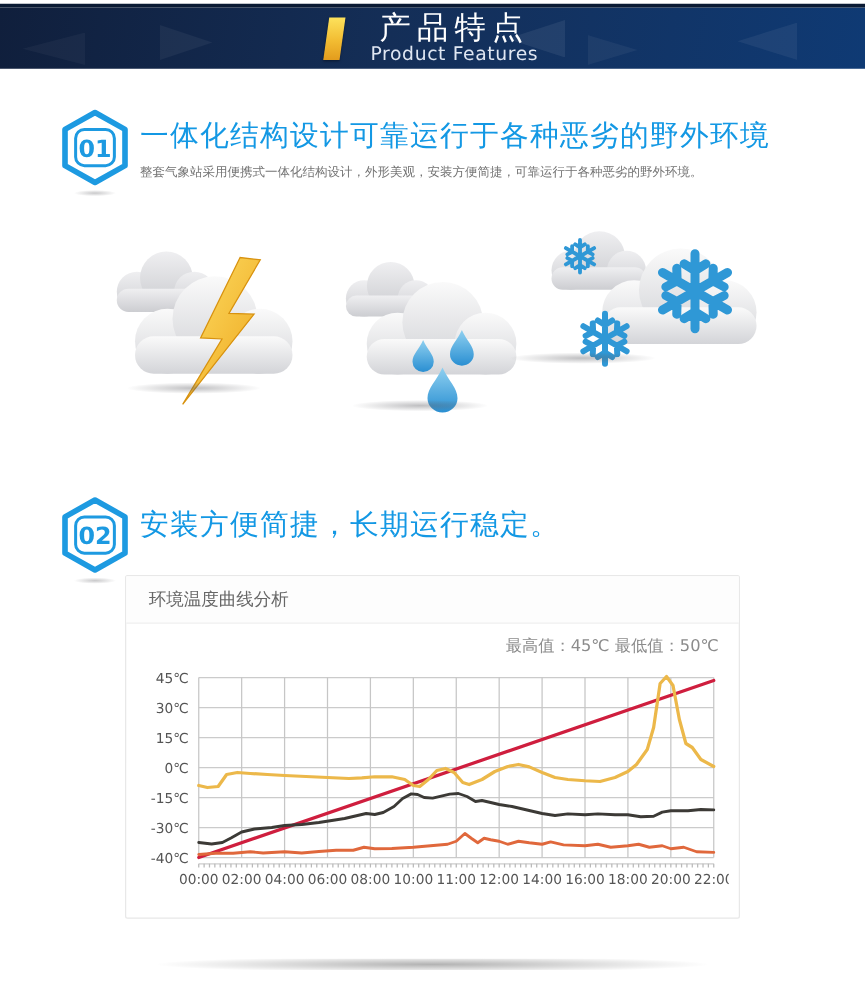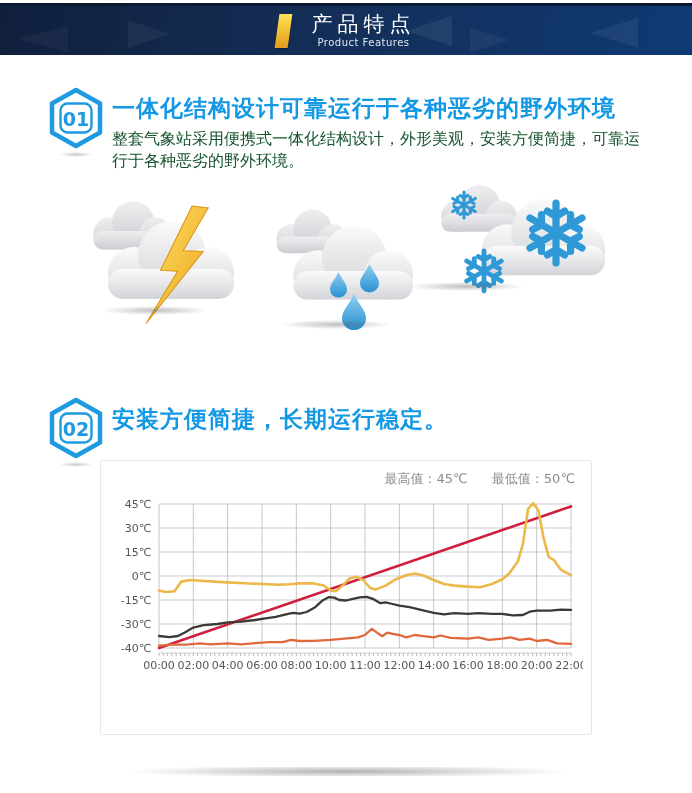--- a/index.html
+++ b/index.html
@@ -10,42 +10,42 @@
   .banner{position:absolute;left:0;top:3px;width:692px;height:52px;
     background:linear-gradient(100deg,#101f3c 0%,#142e57 45%,#0f3a74 100%);
     border-top:3px solid #0a1a33;box-sizing:border-box;
     display:flex;align-items:center;justify-content:center;overflow:hidden;}
   .tri{position:absolute;}
   .banner-inner{display:flex;align-items:center;position:relative;}
   .gold-bar{width:13px;height:34px;margin-right:22px;transform:skewX(-8deg);
     background:linear-gradient(180deg,#fde25c 0%,#f2bc32 55%,#e39c1d 100%);
     box-shadow:0 1px 2px rgba(0,0,0,.4);}
   .banner-titles{text-align:center;color:#fff;}
-  .banner-zh{font-size:21px;letter-spacing:5px;line-height:23px;}
-  .banner-en{font-size:10px;letter-spacing:.5px;color:#dfe6f2;margin-top:1px;}
+  .banner-zh{font-size:25px;letter-spacing:5px;line-height:23px;}
+  .banner-en{font-size:15px;letter-spacing:.5px;color:#dfe6f2;margin-top:1px;}
 
   
   .badge{position:absolute;width:58px;height:64px;}
   .badge-shadow{position:absolute;width:34px;height:5px;border-radius:50%;
     background:radial-gradient(ellipse at center,rgba(100,100,105,.35),rgba(0,0,0,0) 70%);}
-  .sec-title{position:absolute;color:#1398e4;font-size:23px;font-weight:bold;letter-spacing:1px;white-space:nowrap;}
-  .sec-body{position:absolute;color:#14532d;font-size:16px;line-height:22px;width:534px;}
+  .sec-title{position:absolute;color:#1398e4;font-size:23px;font-weight:normal;letter-spacing:1px;white-space:nowrap;}
+  .sec-body{position:absolute;color:#737373;font-size:10px;line-height:22px;width:534px;}
 
   
   .icon-box{position:absolute;}
   .icon-shadow{position:absolute;border-radius:50%;
     background:radial-gradient(ellipse at center,rgba(95,95,100,.40),rgba(0,0,0,0) 72%);}
 
   
   .panel{position:absolute;left:100px;top:460px;width:492px;height:275px;box-sizing:border-box;
     background:#fff;border:1px solid #e8e8e8;border-radius:2px;}
   .panel-head{height:37px;display:flex;align-items:center;padding-left:18px;
     font-size:14px;color:#666;border-bottom:1px solid #efefef;background:#fdfdfd;}
   .panel-stats{margin-top:9px;padding-right:16px;text-align:right;font-size:13px;color:#8b8b8b;}
-  .panel-stats span{margin-left:20px;}
+  .panel-stats span{}
   #chart-svg{display:block;margin:4px 0 0 8px;}
 
   
   .bottom-shadow{position:absolute;left:46px;top:767px;width:600px;height:9px;
     background:radial-gradient(ellipse 50% 95% at center,rgba(0,0,0,.30),rgba(0,0,0,0) 74%);}
 </style>
 </head>
 <body>
 
 <div id="page">
@@ -133,20 +133,21 @@
 
   <svg class="badge" style="left:47px;top:397px;" viewBox="0 0 58 64">
     <polygon points="29,3 53,16.5 53,45.5 29,59 5,45.5 5,16.5" fill="#ffffff" stroke="#1d9ae1" stroke-width="4.5" stroke-linejoin="round"></polygon>
     <rect x="13.5" y="16.5" width="31" height="29" rx="7" fill="none" stroke="#1d9ae1" stroke-width="2.4"></rect>
     <text x="29" y="38.5" text-anchor="middle" font-size="19" font-weight="bold" fill="#1d9ae1">02</text>
   </svg>
   <div class="badge-shadow" style="left:59px;top:462px;"></div>
   <div class="sec-title" style="left:112px;top:404px;">安装方便简捷，长期运行稳定。</div>
 
   <div class="panel">
+    <div class="panel-head">环境温度曲线分析</div>
     <div class="panel-stats">
       <span>最高值：45℃</span>
       <span>最低值：50℃</span>
     </div>
     <svg id="chart-svg" width="474" height="186" viewBox="0 0 474 186">
         <line x1="50" y1="12" x2="462" y2="12" stroke="#cbcbcb" stroke-width="1"></line>
         <line x1="50" y1="36" x2="462" y2="36" stroke="#cbcbcb" stroke-width="1"></line>
         <line x1="50" y1="60" x2="462" y2="60" stroke="#cbcbcb" stroke-width="1"></line>
         <line x1="50" y1="84" x2="462" y2="84" stroke="#cbcbcb" stroke-width="1"></line>
         <line x1="50" y1="108" x2="462" y2="108" stroke="#cbcbcb" stroke-width="1"></line>

